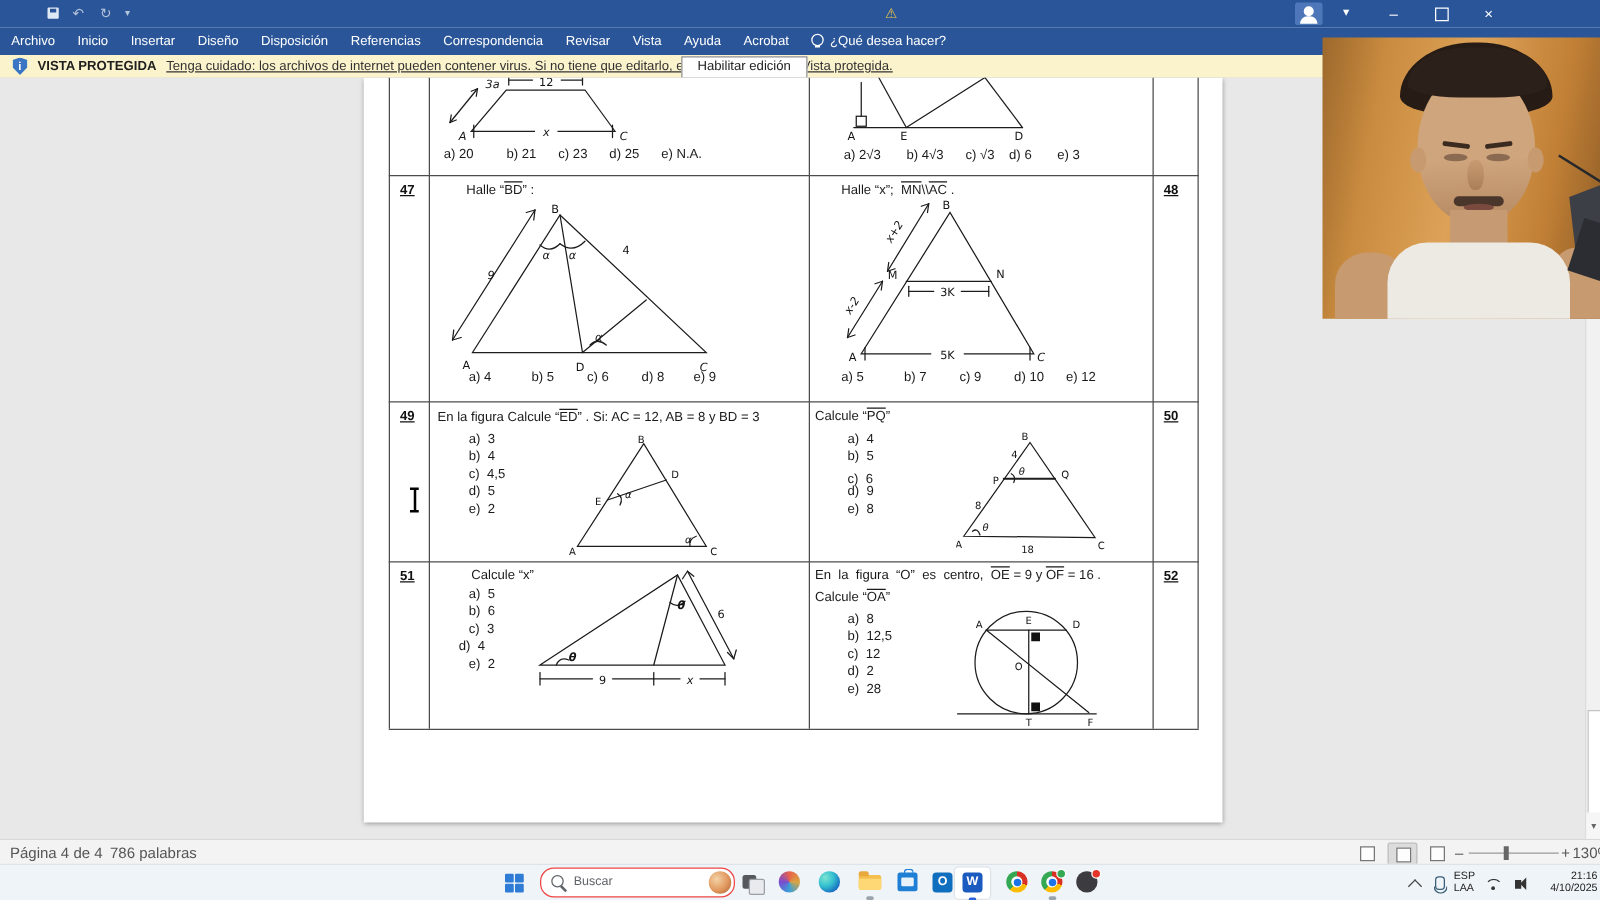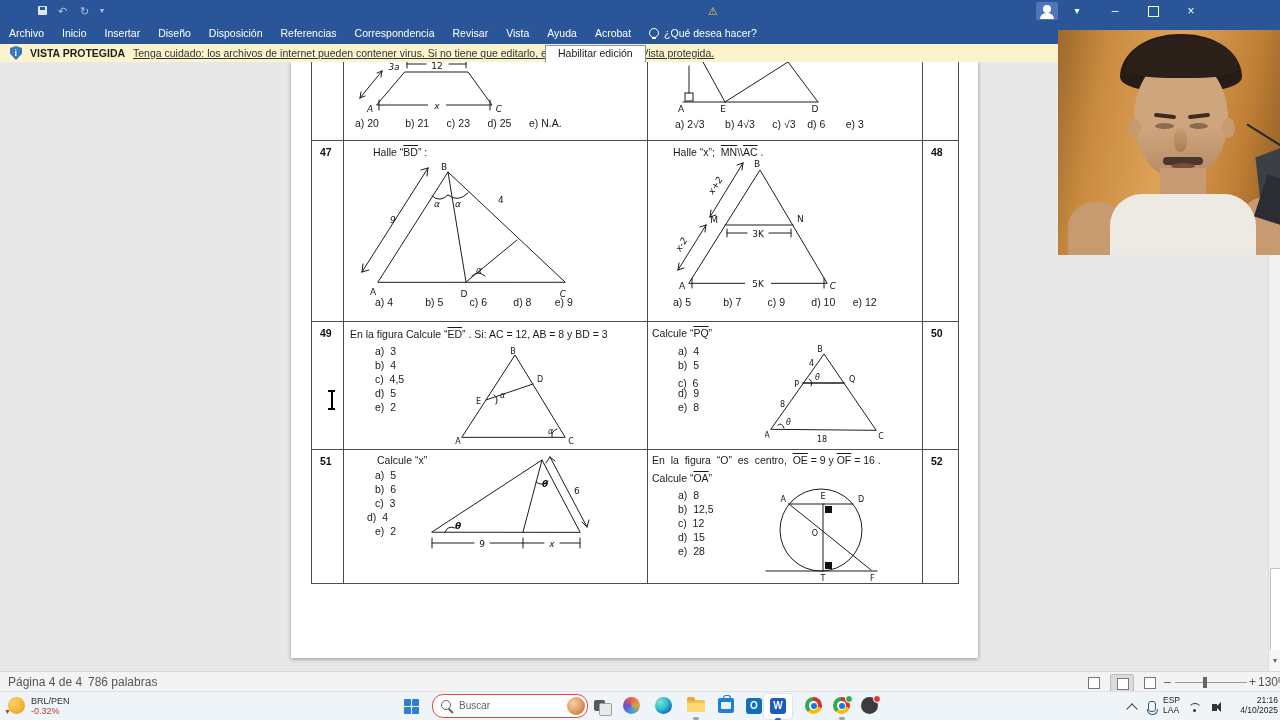--- a/index.html
+++ b/index.html
@@ -30,21 +30,21 @@
   .shield b{position:absolute;left:4.5px;top:2px;color:#fff;font-size:9px;font-weight:bold;}
   .bl{font-size:10.5px;color:#1f1f1f;line-height:18px;font-weight:bold;}
   .bm{font-size:10.5px;color:#333;line-height:18px;text-decoration:underline;}
   .bbtn{font-size:10.5px;color:#222;background:#fefefe;border:1px solid #8f8f8f;
     padding:0 12px;line-height:14px;height:16px;top:1px;}
   
   #docarea{left:0;top:62px;width:1280px;height:609px;background:#e8e8e8;overflow:hidden;}
   #page{left:291px;top:0;width:687px;height:596px;background:#fff;box-shadow:0 1px 4px rgba(0,0,0,.38);}
   .tl{position:absolute;background:#4d4d4d;}
   .dt{font-size:10.5px;color:#1a1a1a;white-space:pre;}
-  .qnum{font-size:10.5px;font-weight:bold;color:#111;}
+  .qnum{font-size:10.5px;font-weight:bold;color:#111;text-decoration:underline;}
   .ov{text-decoration:overline;}
   svg.fig line,svg.fig path,svg.fig polygon,svg.fig polyline{stroke:#1c1c1c;stroke-width:1;fill:none;stroke-linecap:round;}
   svg.fig rect{stroke:#1c1c1c;fill:none;}
   svg.fig rect.fill{fill:#111;stroke:none;}
   svg.fig rect.wh{fill:#fff;stroke:none;}
   svg.fig text{fill:#141414;font-size:9px;font-family:"DejaVu Sans",sans-serif;font-style:normal;}
   svg.fig text.it{font-style:italic;}
   svg.fig text.s8{font-size:8px;}
   svg.fig text.b{font-weight:bold;}
   .ibeam{width:9px;height:20px;}
@@ -365,21 +365,21 @@
       <text x="57" y="92" text-anchor="middle">9</text>
       <text x="127" y="92" class="it" text-anchor="middle">x</text>
     </svg>
 
     <span class="abs dt" style="left:361px;top:392px;"><span>En  la  figura  “O”  es  centro,  </span><span class="ov">OE</span><span> = 9 y </span><span class="ov">OF</span><span> = 16 .</span></span>
     <span class="abs dt" style="left:361px;top:410px;"><span>Calcule “</span><span class="ov">OA</span><span>”</span></span>
     <span class="abs qnum" style="left:640px;top:393px;">52</span>
     <span class="abs dt" style="left:387px;top:427px;">a)  8</span>
     <span class="abs dt" style="left:387px;top:441px;">b)  12,5</span>
     <span class="abs dt" style="left:387px;top:455px;">c)  12</span>
-    <span class="abs dt" style="left:387px;top:469px;">d)  15</span>
+    <span class="abs dt" style="left:387px;top:469px;">d)  2</span>
     <span class="abs dt" style="left:387px;top:483px;">e)  28</span>
     <svg class="abs fig" style="left:471px;top:418px;" width="125" height="103" viewBox="0 0 125 103">
       <circle cx="59" cy="50" r="41" stroke="#1c1c1c" fill="none"></circle>
       <line x1="27" y1="24" x2="91" y2="24"></line>
       <line x1="61" y1="24" x2="61" y2="91"></line>
       <line x1="4" y1="91" x2="115" y2="91"></line>
       <line x1="27" y1="24" x2="109" y2="90"></line>
       <rect class="fill" x="63" y="26" width="7" height="7"></rect>
       <rect class="fill" x="63" y="82" width="7" height="7"></rect>
       <text x="24" y="22" class="s8" text-anchor="end">A</text>
@@ -411,26 +411,20 @@
       <span></span>
     </div>
   <span class="abs st" style="left:1164px;">–</span>
   <div class="abs ztrack" style="left:1175px;"></div>
   <div class="abs zthumb" style="left:1203px;"></div>
   <span class="abs st" style="left:1249px;">+</span>
   <span class="abs st" style="left:1258px;">130%</span>
 </div>
 
 <div class="abs" id="taskbar">
-  <div class="abs" style="left:0;top:0;width:130px;height:29px;">
-    <div class="abs coin"></div>
-    <span class="abs coindown">▼</span>
-    <span class="abs wtext" style="left:31px;top:4px;">BRL/PEN</span>
-    <span class="abs wtext wred" style="left:31px;top:14px;">-0.32%</span>
-  </div>
   <div class="abs tkico" style="left:400px;">
     <div class="abs win11">
         <b></b>
         <b></b>
         <b></b>
         <b></b>
       </div>
   </div>
 </div>
 <div class="abs" id="searchpill">

